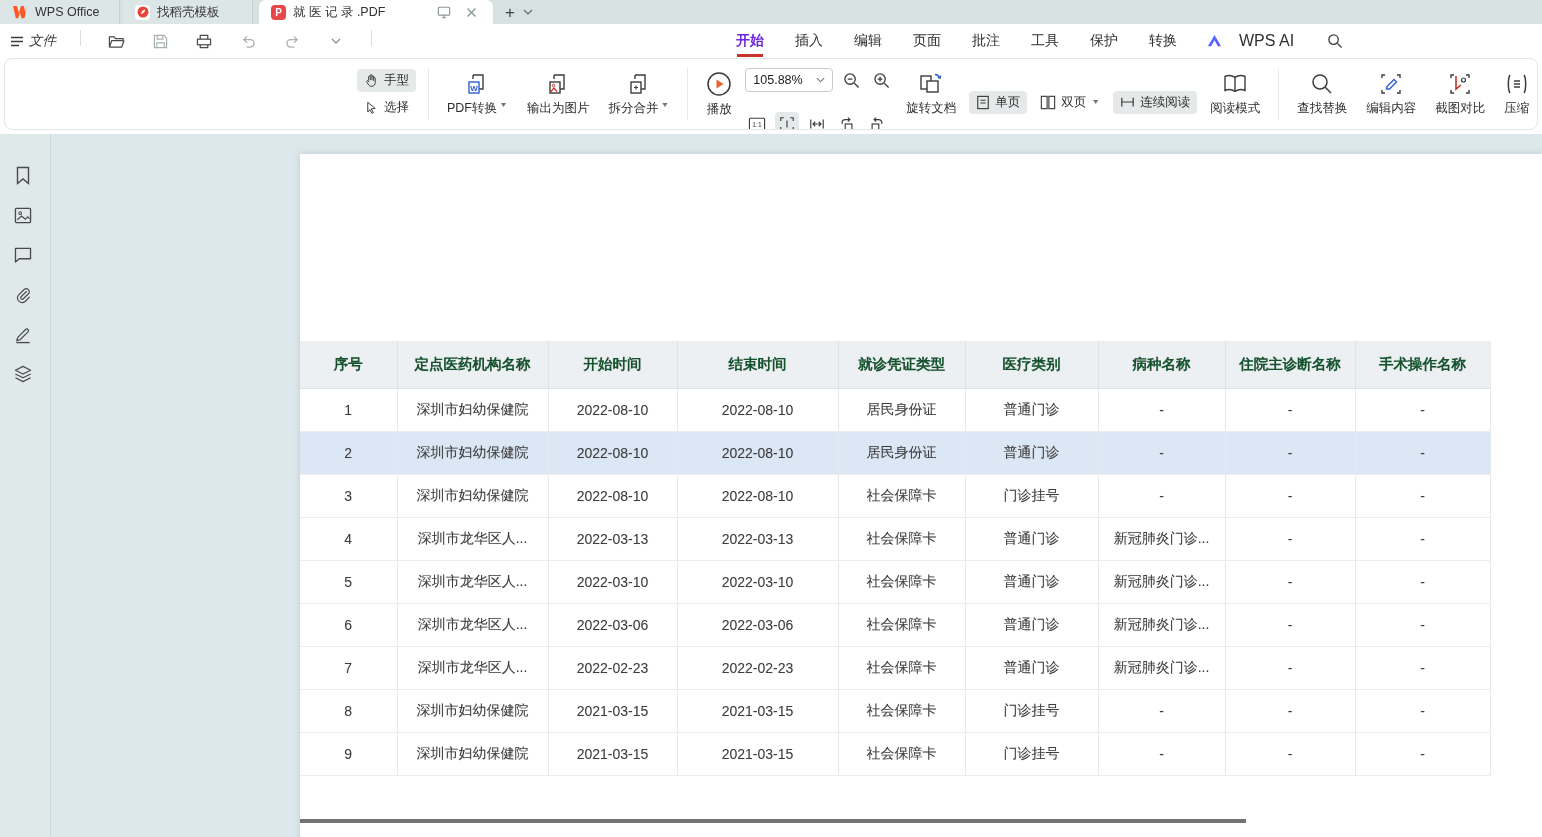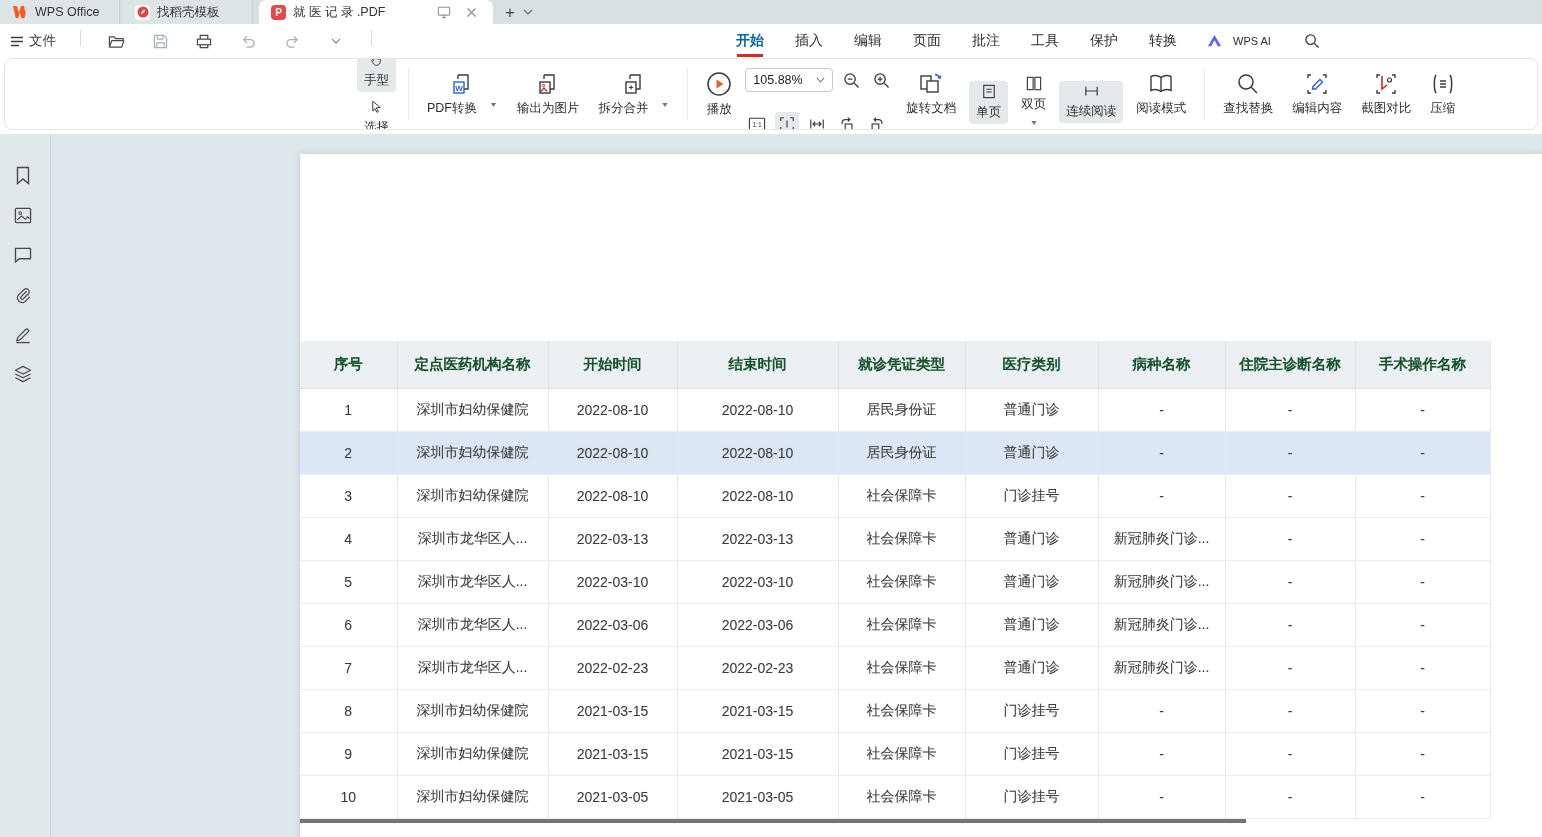--- a/index.html
+++ b/index.html
@@ -19,41 +19,41 @@
   .tab-ico { width:16px; height:16px; flex:0 0 auto; display:flex; align-items:center; justify-content:center; }
   .pdf-badge { width:15px; height:15px; background:#e84749; border-radius:4px; color:#fff; font-size:10px;
                font-weight:bold; display:flex; align-items:center; justify-content:center; }
   .docer-badge { width:15px; height:15px; background:#fff; border-radius:4px; display:flex; align-items:center; justify-content:center; }
   .tab-btn { width:20px; height:20px; display:flex; align-items:center; justify-content:center; color:#8a9595; }
   .newtab-area { display:flex; align-items:center; gap:8px; padding-left:12px; color:#555; }
   .plus { font-size:17px; line-height:1; color:#444; }
 
   
   .menubar { height:34px; background:#fff; display:flex; align-items:center; position:relative; font-size:13px; }
-  .qa { display:flex; gap:22px; padding-left:10px; color:#3c3c3c; }
+  .qa { display:flex; gap:22px; padding-left:10px; color:#3c3c3c;font-style:italic; }
   .qa .sep { width:1px; height:16px; background:#d9dddd; margin:0 2px; }
   .qa-btn { width:22px; height:22px; display:flex; align-items:center; justify-content:center; }
   .file-btn { display:flex; align-items:center; gap:5px; font-size:13.5px; }
   .menus { position:absolute; left:735px; display:flex; align-items:center; gap:29px; font-size:14px; color:#2f2f2f; }
   .menu-item { padding:4px 1px; position:relative; white-space:nowrap; }
-  .menu-item.active { color:#0369a1; font-weight:bold; }
+  .menu-item.active { color:#6d28d9; font-weight:bold; }
   .menu-item.active::after { content:""; position:absolute; left:2px; right:2px; bottom:-3px; height:3px; background:#c8302a; }
-  .wpsai { display:flex; align-items:center; gap:11px; font-size:11px; }
+  .wpsai { display:flex; align-items:center; gap:17px; font-size:16px; }
 
   
   .toolbar-wrap { height:76px; background:#fff; padding:0 4px; }
   .toolbar { height:72px; border:1px solid #e4e6e6; border-radius:8px; display:flex; align-items:center;
              padding-left:352px; gap:7px; overflow:hidden; background:#fff; }
   .tdiv { width:1px; height:52px; background:#e8eaea; margin:0 5px; flex:0 0 auto; }
   .col2 { display:flex; flex-direction:column; justify-content:center; gap:4px; }
-  .rowbtn { display:flex; align-items:center; gap:5px; font-size:12.5px; color:#2e2e2e; padding:3px 7px; border-radius:4px; white-space:nowrap;flex-direction:column; }
+  .rowbtn { display:flex; align-items:center; gap:5px; font-size:12.5px; color:#2e2e2e; padding:3px 7px; border-radius:4px; white-space:nowrap; }
   .rowbtn.on { background:#e6e9e9; }
   .bigbtn { display:flex; flex-direction:column; align-items:center; justify-content:center; gap:4px;
             font-size:12.5px; color:#2e2e2e; padding:4px 6px; border-radius:4px; white-space:nowrap; }
-  .bigbtn .lbl { display:flex; align-items:flex-start; gap:12px; }
+  .bigbtn .lbl { display:flex; align-items:flex-start; gap:2px; }
   .chev { color:#777; font-size:9px; transform:scaleY(.8); }
   .zoombox { display:flex; align-items:center; justify-content:space-between; width:88px; height:24px;
              border:1px solid #c6cacc; border-radius:4px; padding:0 7px; font-size:12.5px; color:#222; }
   .iconbtn { width:24px; height:24px; display:flex; align-items:center; justify-content:center; border-radius:4px; }
   .iconbtn.on { background:#e6e9e9; }
   .srow { display:flex; align-items:center; gap:6px;margin-top:16px; }
   .pageinput { width:100px; height:25px; border:1px solid #c6cacc; border-radius:12px; text-align:center;
                font-size:12.5px; color:#222; font-family:inherit; background:#fff; }
   .navbtn { width:20px; height:22px; display:flex; align-items:center; justify-content:center; }
   .dim svg { opacity:.35; }
@@ -573,29 +573,18 @@
             <td>9</td>
             <td>深圳市妇幼保健院</td>
             <td>2021-03-15</td>
             <td>2021-03-15</td>
             <td>社会保障卡</td>
             <td>门诊挂号</td>
             <td>-</td>
             <td>-</td>
             <td>-</td>
           </tr>
-          <tr>
-            <td>10</td>
-            <td>深圳市妇幼保健院</td>
-            <td>2021-03-05</td>
-            <td>2021-03-05</td>
-            <td>社会保障卡</td>
-            <td>门诊挂号</td>
-            <td>-</td>
-            <td>-</td>
-            <td>-</td>
-          </tr>
         </tbody>
     </table>
     <div class="scroll-line" style="top: 665px;"></div>
   </div>
 
 </div>
 
 </body></html>

